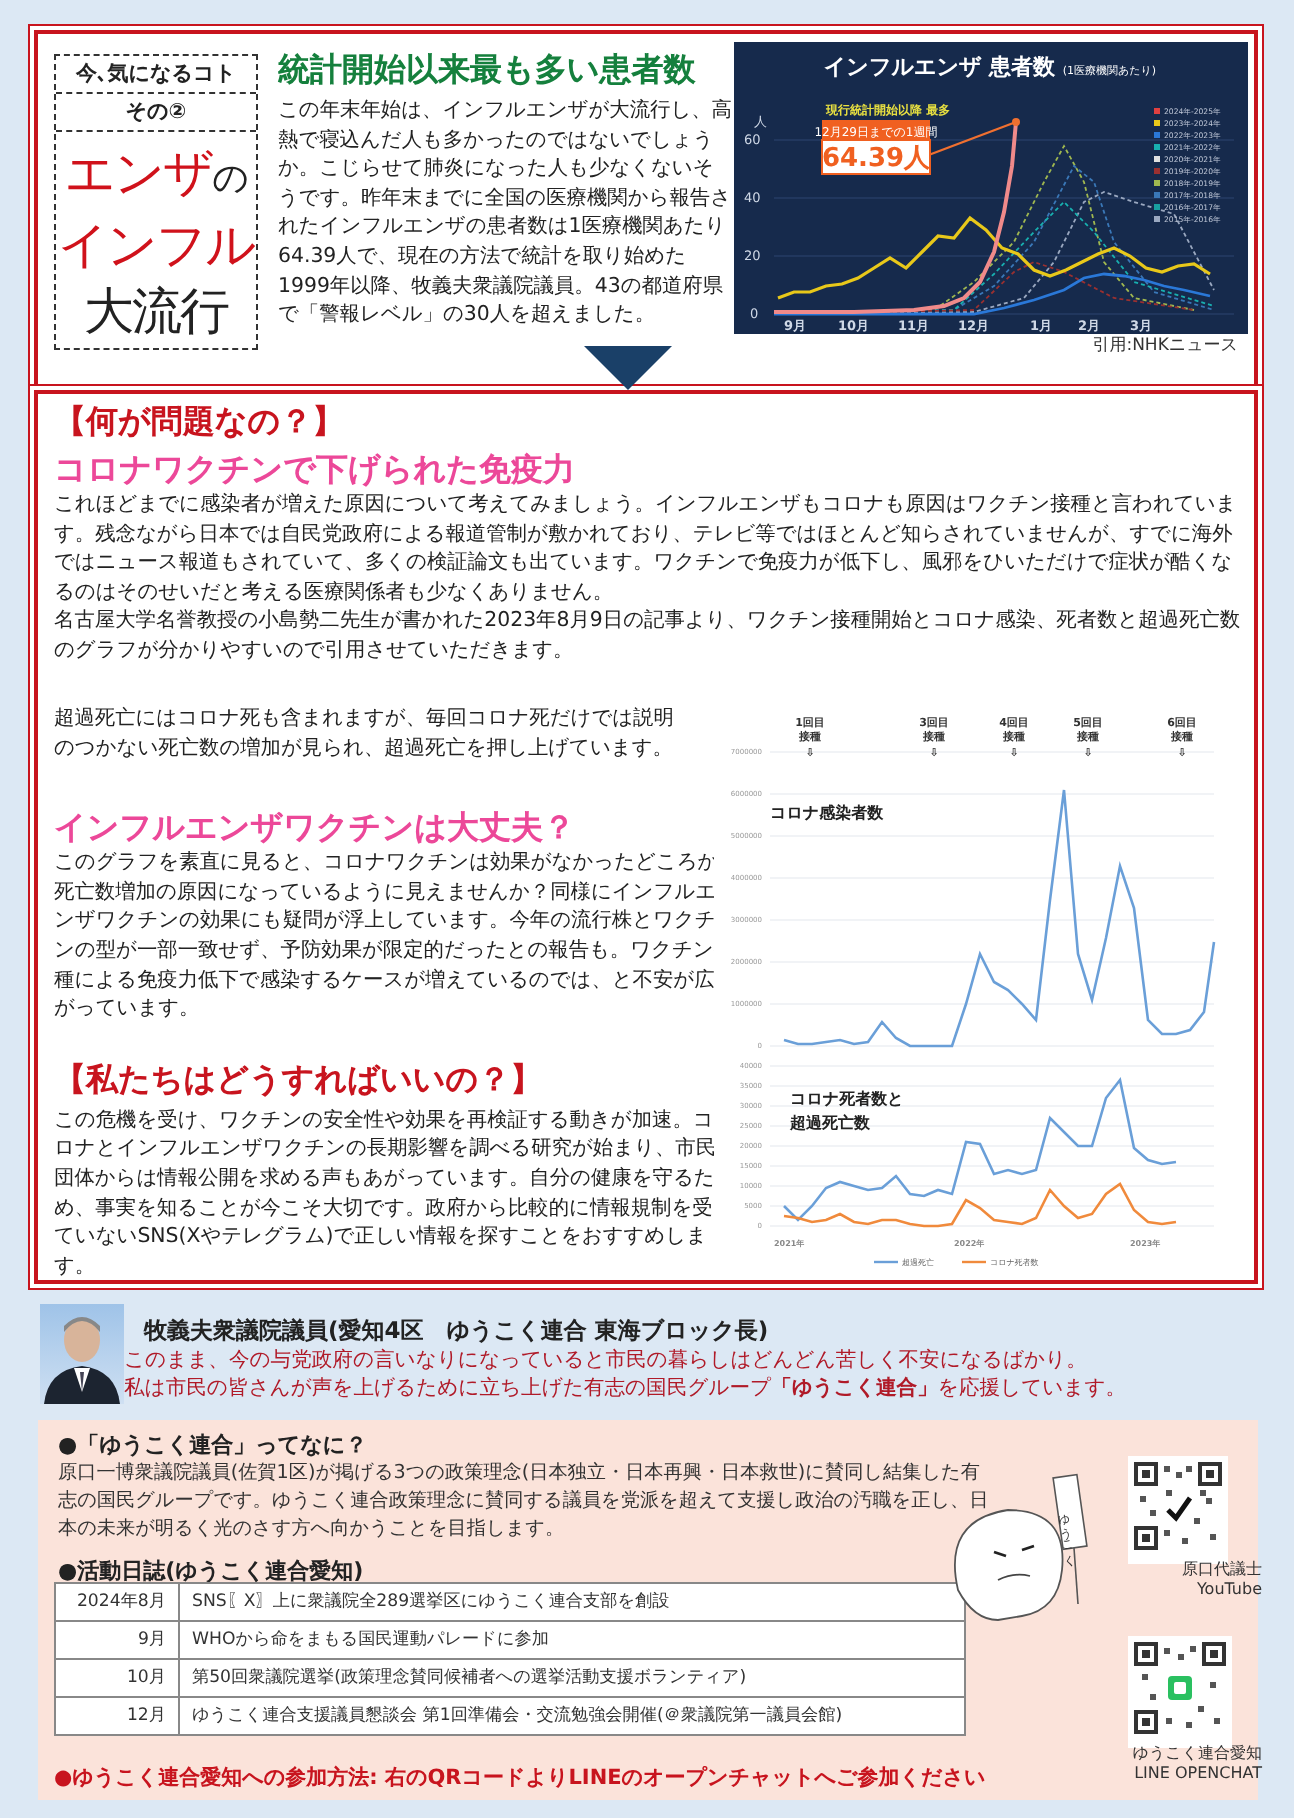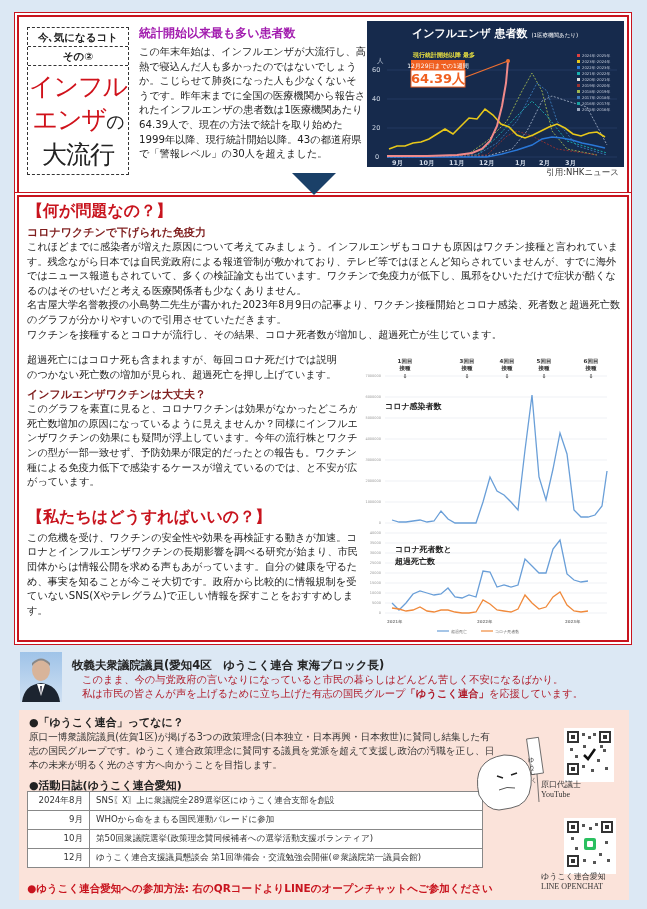--- a/index.html
+++ b/index.html
@@ -6,60 +6,60 @@
   body { width: 647px; height: 909px; background: #dce8f4; font-family: "DejaVu Sans", sans-serif; color: #222; position: relative; overflow: hidden; }
   .frame { position: absolute; background: #fff; border: 2px solid #c8141e; box-shadow: 0 0 0 2px #fff, 0 0 0 3px #c8141e; }
   #top { left: 17px; top: 15px; width: 612px; height: 185px; }
   #mid { left: 17px; top: 195px; width: 612px; height: 447px; }
   .tag-box { position: absolute; left: 8px; top: 10px; width: 102px; height: 148px; border: 1.5px dashed #333; }
   .tag-row { border-bottom: 1.5px dashed #333; font-size: 10.5px; font-weight: bold; text-align: center; height: 19px; line-height: 18px; }
   .tag-title { font-size: 25px; line-height: 33px; text-align: center; padding-top: 4px; letter-spacing: -1px; }
   .red { color: #d0121b; }
   .blk { color: #222; font-size: 18px; }
   .top-text { position: absolute; left: 120px; top: 8px; width: 228px; }
-  .top-head { color: #a21caf; font-size: 12px; font-weight: bold; margin-bottom: 3px; }
+  .top-head { color: #15803d; font-size: 16px; font-weight: bold; margin-bottom: 3px; }
   .body-t { font-size: 10.2px; line-height: 14.6px; }
   .chart1 { position: absolute; left: 348px; top: 4px; width: 257px; height: 146px; background: #162a4c; }
   .cite { position: absolute; right: 8px; top: 150px; font-size: 8.5px; color: #333; }
   .arrow { position: absolute; left: 292px; top: 173px; width: 0; height: 0; border-left: 22px solid transparent; border-right: 22px solid transparent; border-top: 22px solid #1a4068; z-index: 3; }
   .h-red { color: #c8141e; font-size: 16px; font-weight: bold; }
-  .h-blue { color: #7f1d1d; font-size: 11px; font-weight: bold; }
+  .h-blue { color: #ec4899; font-size: 16px; font-weight: bold; }
   .mid-inner { position: absolute; left: 8px; top: 4px; width: 596px; }
   .two-col { position: absolute; left: 8px; top: 156px; width: 340px; }
   .chart2 { position: absolute; left: 338px; top: 154px; width: 264px; height: 286px; background: #fff; }
   .pol { position: absolute; left: 20px; top: 652px; width: 610px; height: 52px; padding-left: 41px; }
   .photo { position: absolute; left: 0; top: 0; width: 42px; height: 50px; background: linear-gradient(#9fc3e8,#cfe0f2); overflow: hidden; }
   .pol-name { position: absolute; left: 52px; top: 6px; font-size: 11.5px; font-weight: bold; }
-  .pol-msg { position: absolute; left: 62px; top: 21px; font-size: 10.3px; line-height: 14px; color: #b01a28; font-family: Liberation Mono, monospace; }
+  .pol-msg { position: absolute; left: 42px; top: 21px; font-size: 10.3px; line-height: 14px; color: #b01a28; }
   .yk { position: absolute; left: 19px; top: 710px; width: 610px; height: 190px; background: #fbe3da; }
   .yk-h { font-size: 11px; font-weight: bold; }
   .yk-t { font-size: 9.6px; line-height: 14px; color: #333; }
   table.log { border-collapse: collapse; font-size: 8.6px; background: #fff; position: absolute; left: 8px; top: 81px; width: 456px; }
   table.log td { border: 1px solid #888; height: 19px; padding: 0 6px; color: #333; }
   table.log td.d { text-align: right; width: 62px; white-space: nowrap; }
   .join { position: absolute; left: 8px; top: 172px; font-size: 10.5px; font-weight: bold; color: #c8141e; }
   .qr { position: absolute; background: #fff; padding: 3px; }
-  .qr-cap { position: absolute; font-size: 8px; text-align: left; width: 90px; color: #333; line-height: 10px; font-family: Liberation Serif, serif; }
+  .qr-cap { position: absolute; font-size: 8px; text-align: right; width: 90px; color: #333; line-height: 10px; }
 </style>
 </head>
 <body>
 
 <div class="frame" id="top">
   <div class="tag-box">
     <div class="tag-row">今､気になるコト</div>
     <div class="tag-row">その②</div>
     <div class="tag-title">
+      <div><span class="red">エンザ</span><span class="blk">の</span></div>
       <div><span class="red">インフル</span></div>
-      <div><span class="red">エンザ</span><span class="blk">の</span></div>
       <div>大流行</div>
     </div>
   </div>
   <div class="top-text">
     <div class="top-head">統計開始以来最も多い患者数</div>
-    <div class="body-t">この年末年始は、インフルエンザが大流行し、高熱で寝込んだ人も多かったのではないでしょうか。こじらせて肺炎になった人も少なくないそうです。昨年末までに全国の医療機関から報告されたインフルエンザの患者数は1医療機関あたり64.39人で、現在の方法で統計を取り始めた1999年以降、現行統計開始以降。43の都道府県で「警報レベル」の30人を超えました。</div>
+    <div class="body-t">この年末年始は、インフルエンザが大流行し、高熱で寝込んだ人も多かったのではないでしょうか。こじらせて肺炎になった人も少なくないそうです。昨年末までに全国の医療機関から報告されたインフルエンザの患者数は1医療機関あたり64.39人で、現在の方法で統計を取り始めた1999年以降、牧義夫衆議院議員。43の都道府県で「警報レベル」の30人を超えました。</div>
   </div>
   <div class="chart1">
     <svg width="257" height="146" viewBox="0 0 257 146">
       <text x="128" y="16" fill="#fff" font-size="11" font-weight="bold" text-anchor="middle" font-family="DejaVu Sans, sans-serif">インフルエンザ 患者数 <tspan font-size="5.5" font-weight="normal">(1医療機関あたり)</tspan></text>
       <g stroke="#2c4470" stroke-width="0.6">
         <line x1="20" y1="136" x2="250" y2="136"></line>
           <line x1="20" y1="107" x2="250" y2="107"></line>
           <line x1="20" y1="78" x2="250" y2="78"></line>
           <line x1="20" y1="49" x2="250" y2="49"></line>
       </g>
@@ -130,25 +130,24 @@
 </div>
 
 <div class="arrow"></div>
 
 <div class="frame" id="mid">
   <div class="mid-inner">
     <div class="h-red">【何が問題なの？】</div>
     <div class="h-blue" style="margin-top:3px">コロナワクチンで下げられた免疫力</div>
     <div class="body-t">これほどまでに感染者が増えた原因について考えてみましょう。インフルエンザもコロナも原因はワクチン接種と言われています。残念ながら日本では自民党政府による報道管制が敷かれており、テレビ等ではほとんど知らされていませんが、すでに海外ではニュース報道もされていて、多くの検証論文も出ています。ワクチンで免疫力が低下し、風邪をひいただけで症状が酷くなるのはそのせいだと考える医療関係者も少なくありません。</div>
     <div class="body-t">名古屋大学名誉教授の小島勢二先生が書かれた2023年8月9日の記事より、ワクチン接種開始とコロナ感染、死者数と超過死亡数のグラフが分かりやすいので引用させていただきます。</div>
-    <div class="body-t">ワクチンを接種するとコロナが流行し、その結果、コロナ死者数が増加し、超過死亡が生じています。</div>
   </div>
   <div class="two-col">
     <div class="body-t" style="width:316px">超過死亡にはコロナ死も含まれますが、毎回コロナ死だけでは説明のつかない死亡数の増加が見られ、超過死亡を押し上げています。</div>
-    <div class="h-blue" style="margin-top:5px">インフルエンザワクチンは大丈夫？</div>
+    <div class="h-blue" style="margin-top:22px">インフルエンザワクチンは大丈夫？</div>
     <div class="body-t">このグラフを素直に見ると、コロナワクチンは効果がなかったどころか死亡数増加の原因になっているように見えませんか？同様にインフルエンザワクチンの効果にも疑問が浮上しています。今年の流行株とワクチンの型が一部一致せず、予防効果が限定的だったとの報告も。ワクチン接種による免疫力低下で感染するケースが増えているのでは、と不安が広がっています。</div>
     <div class="h-red" style="margin-top:17px">【私たちはどうすればいいの？】</div>
     <div class="body-t" style="margin-top:3px">この危機を受け、ワクチンの安全性や効果を再検証する動きが加速。コロナとインフルエンザワクチンの長期影響を調べる研究が始まり、市民団体からは情報公開を求める声もあがっています。自分の健康を守るため、事実を知ることが今こそ大切です。政府から比較的に情報規制を受けていないSNS(Xやテレグラム)で正しい情報を探すことをおすすめします。</div>
   </div>
   <div class="chart2">
     <svg width="264" height="286" viewBox="0 0 264 286">
       <g font-family="DejaVu Sans, sans-serif">
 
         <g stroke="#e4e8ee" stroke-width="0.6">
           <line x1="28" y1="25" x2="250" y2="25"></line>

